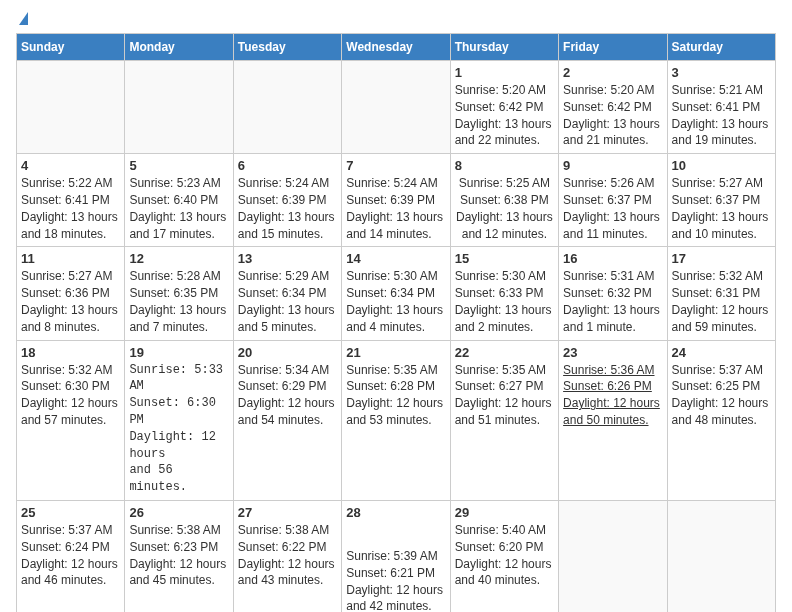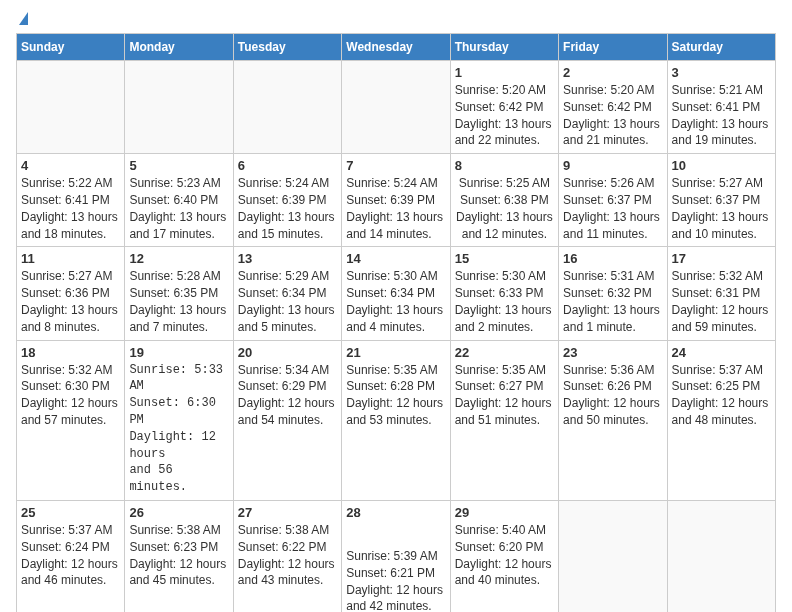--- a/index.html
+++ b/index.html
@@ -271,21 +271,21 @@
         </td>
         <td>
           <span class="day-number">22</span>
           <div class="day-info" style="white-space: pre-line;">Sunrise: 5:35 AM
 Sunset: 6:27 PM
 Daylight: 12 hours
 and 51 minutes.</div>
         </td>
         <td>
           <span class="day-number">23</span>
-          <div class="day-info" style="white-space: pre-line;">Sunrise: 5:36 AM
+          <div class="day-info" style="white-space: pre-line; text-decoration: underline;">Sunrise: 5:36 AM
 Sunset: 6:26 PM
 Daylight: 12 hours
 and 50 minutes.</div>
         </td>
         <td>
           <span class="day-number">24</span>
           <div class="day-info" style="white-space: pre-line;">Sunrise: 5:37 AM
 Sunset: 6:25 PM
 Daylight: 12 hours
 and 48 minutes.</div>

